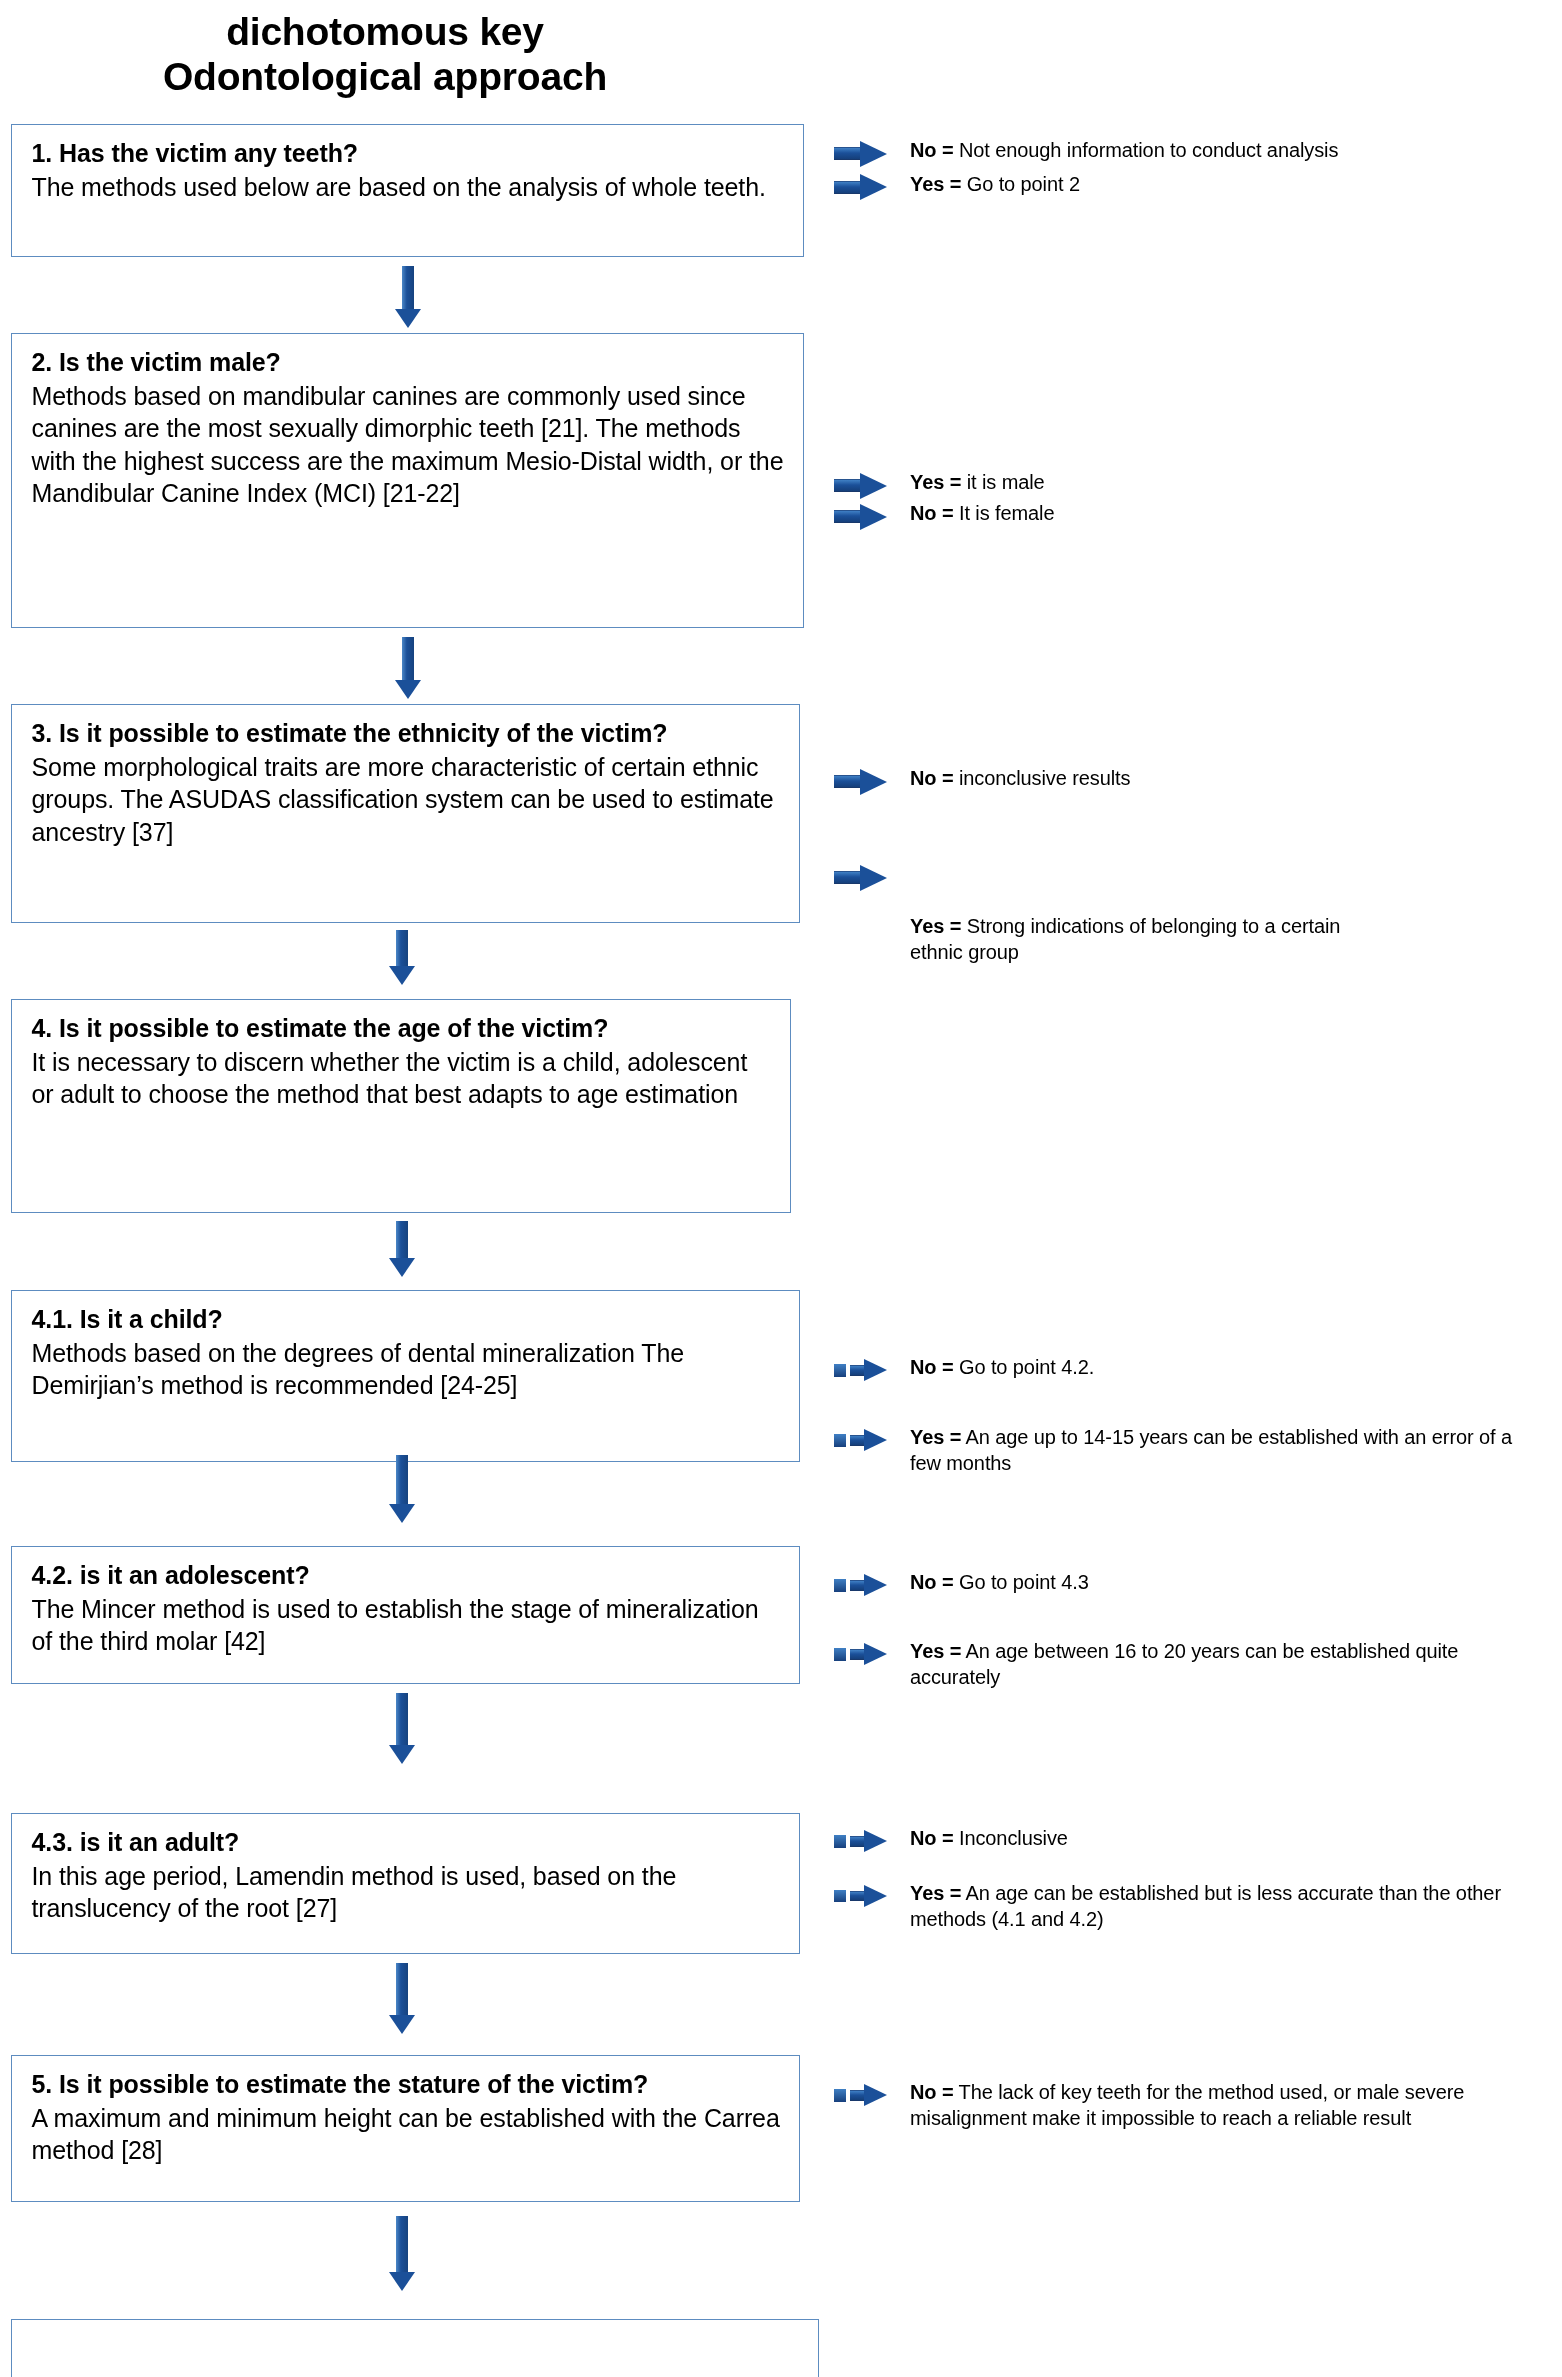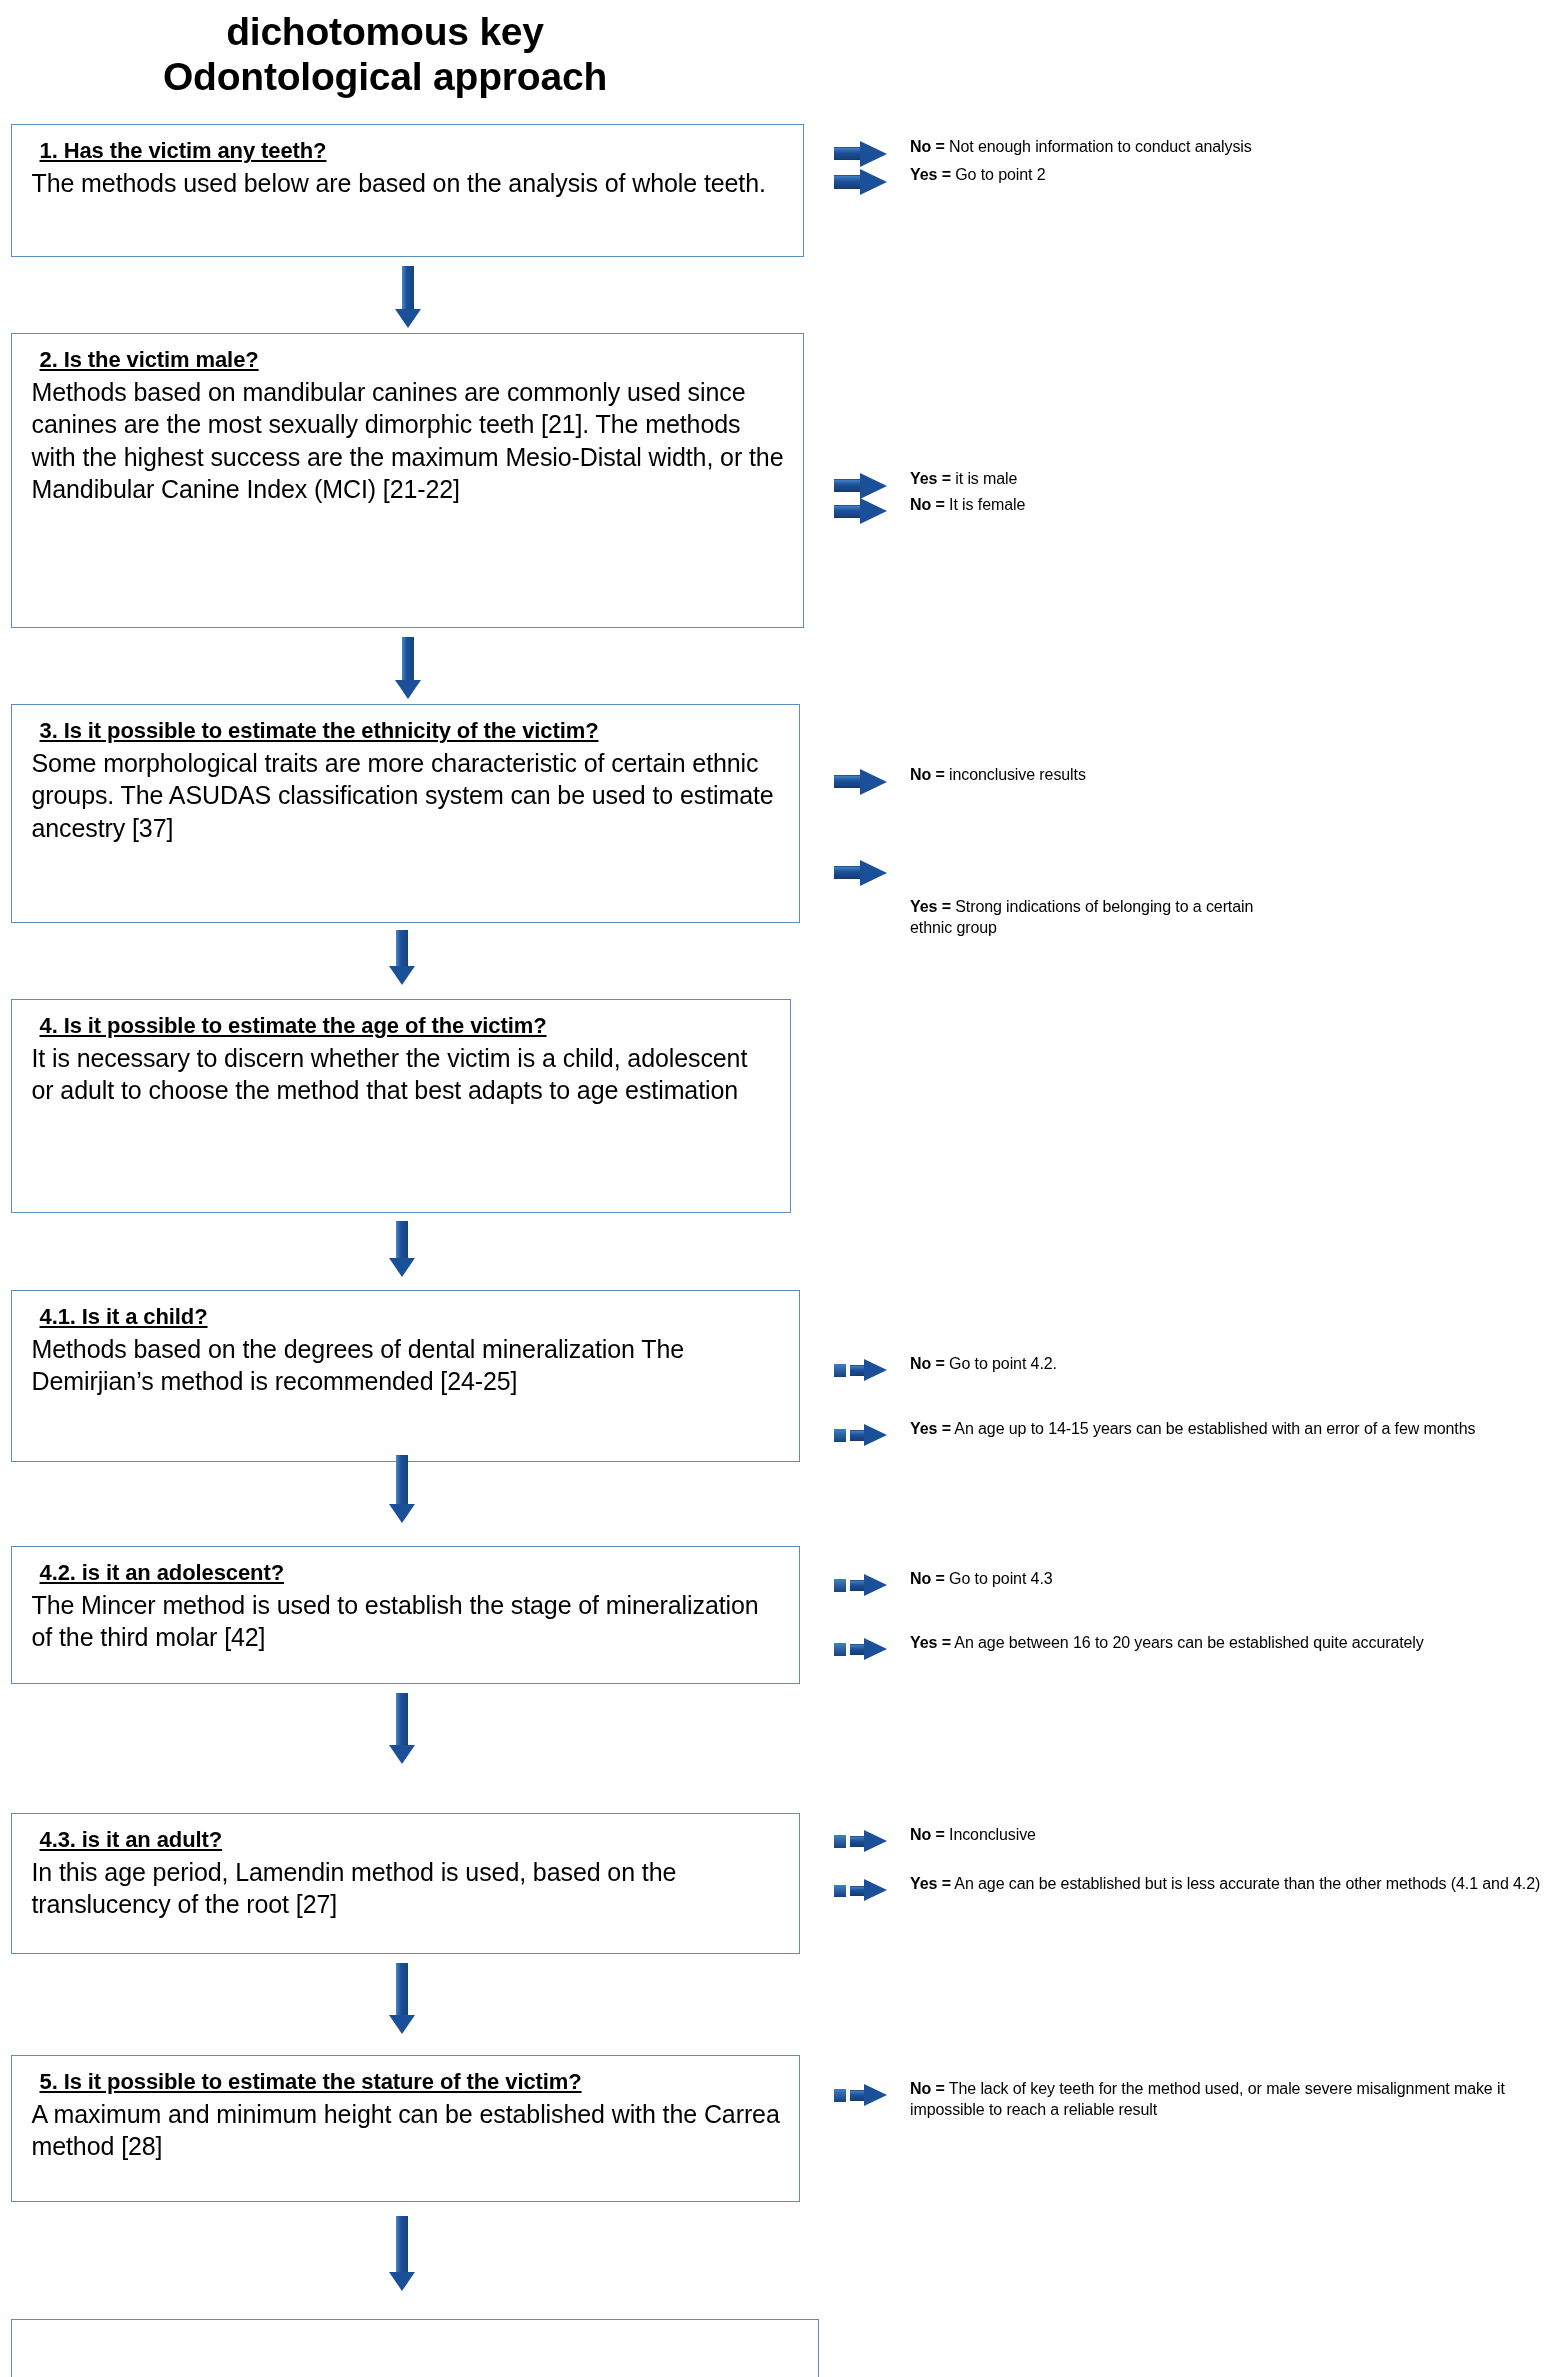--- a/index.html
+++ b/index.html
@@ -44,46 +44,45 @@
   .box {
     position: absolute;
     left: 10.5px;
     box-sizing: border-box;
     background: #ffffff;
     border: 1.9px solid #5d8cc0;
     box-shadow: 0 0 0 1px #ffffff;
     padding: 12.4px 16px 9.5px 20px;
   }
   .box .q {
-    font-size: 22px;
+    font-size: 25px;
     font-weight: bold;
     line-height: 1.30;
-    margin: 0 0 1px 8px;
+    margin: 0 0 1px 0;
     letter-spacing: -0.1px;
-    text-decoration: underline;
   }
   .box .d {
     font-size: 25px;
     font-weight: normal;
     line-height: 1.30;
     margin: 0;
     letter-spacing: -0.1px;
   }
 
   
   .answers {
     position: absolute;
     left: 834px;
     width: 713px;
   }
   .ans {
     position: relative;
     display: block;
     padding-left: 76px;
-    font-size: 16px;
+    font-size: 20px;
     line-height: 1.30;
     letter-spacing: -0.1px;
     margin-bottom: 4.8px;
   }
   .ans .key { font-weight: bold; }
   .ans .val { font-weight: normal; }
 
   
   .rarrow {
     position: absolute;

